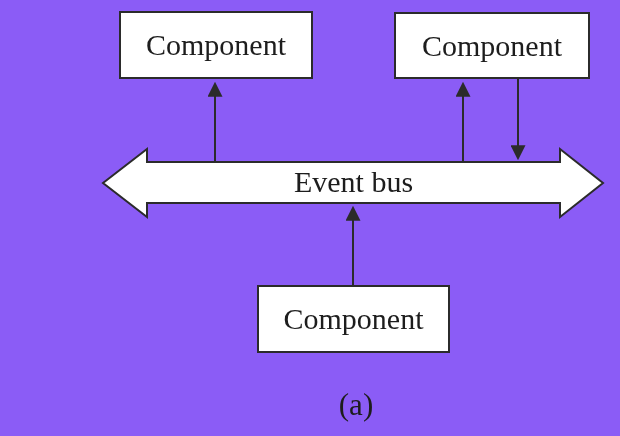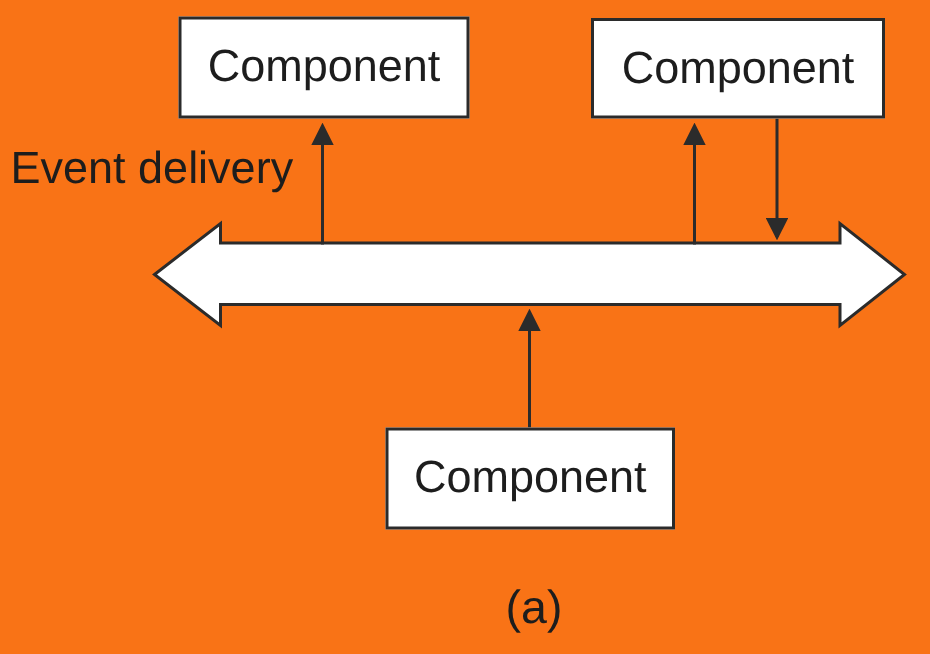--- a/index.html
+++ b/index.html
@@ -4,22 +4,22 @@
 <style>
   html, body {
     margin: 0;
     padding: 0;
     background: #ffffff;
   }
   .canvas {
     position: relative;
     width: 620px;
     height: 436px;
-    background: #f97316;
-    font-family: Liberation Sans, sans-serif;
+    background: #8b5cf6;
+    font-family: Liberation Serif, serif;
     color: #1d1d1d;
     overflow: hidden;
   }
   .layer {
     position: absolute;
     left: 0;
     top: 0;
   }
   .component-box {
     position: absolute;
@@ -87,19 +87,19 @@
   </div>
 
   <div class="component-box box-top-right">
     <span>Component</span>
   </div>
 
   <div class="component-box box-bottom">
     <span>Component</span>
   </div>
 
-  <div class="diagram-label label-event-delivery">Event delivery</div>
 
+  <div class="diagram-label label-event-bus">Event bus</div>
 
 
   <div class="caption">(a)</div>
 
 </div>
 
 </body></html>

